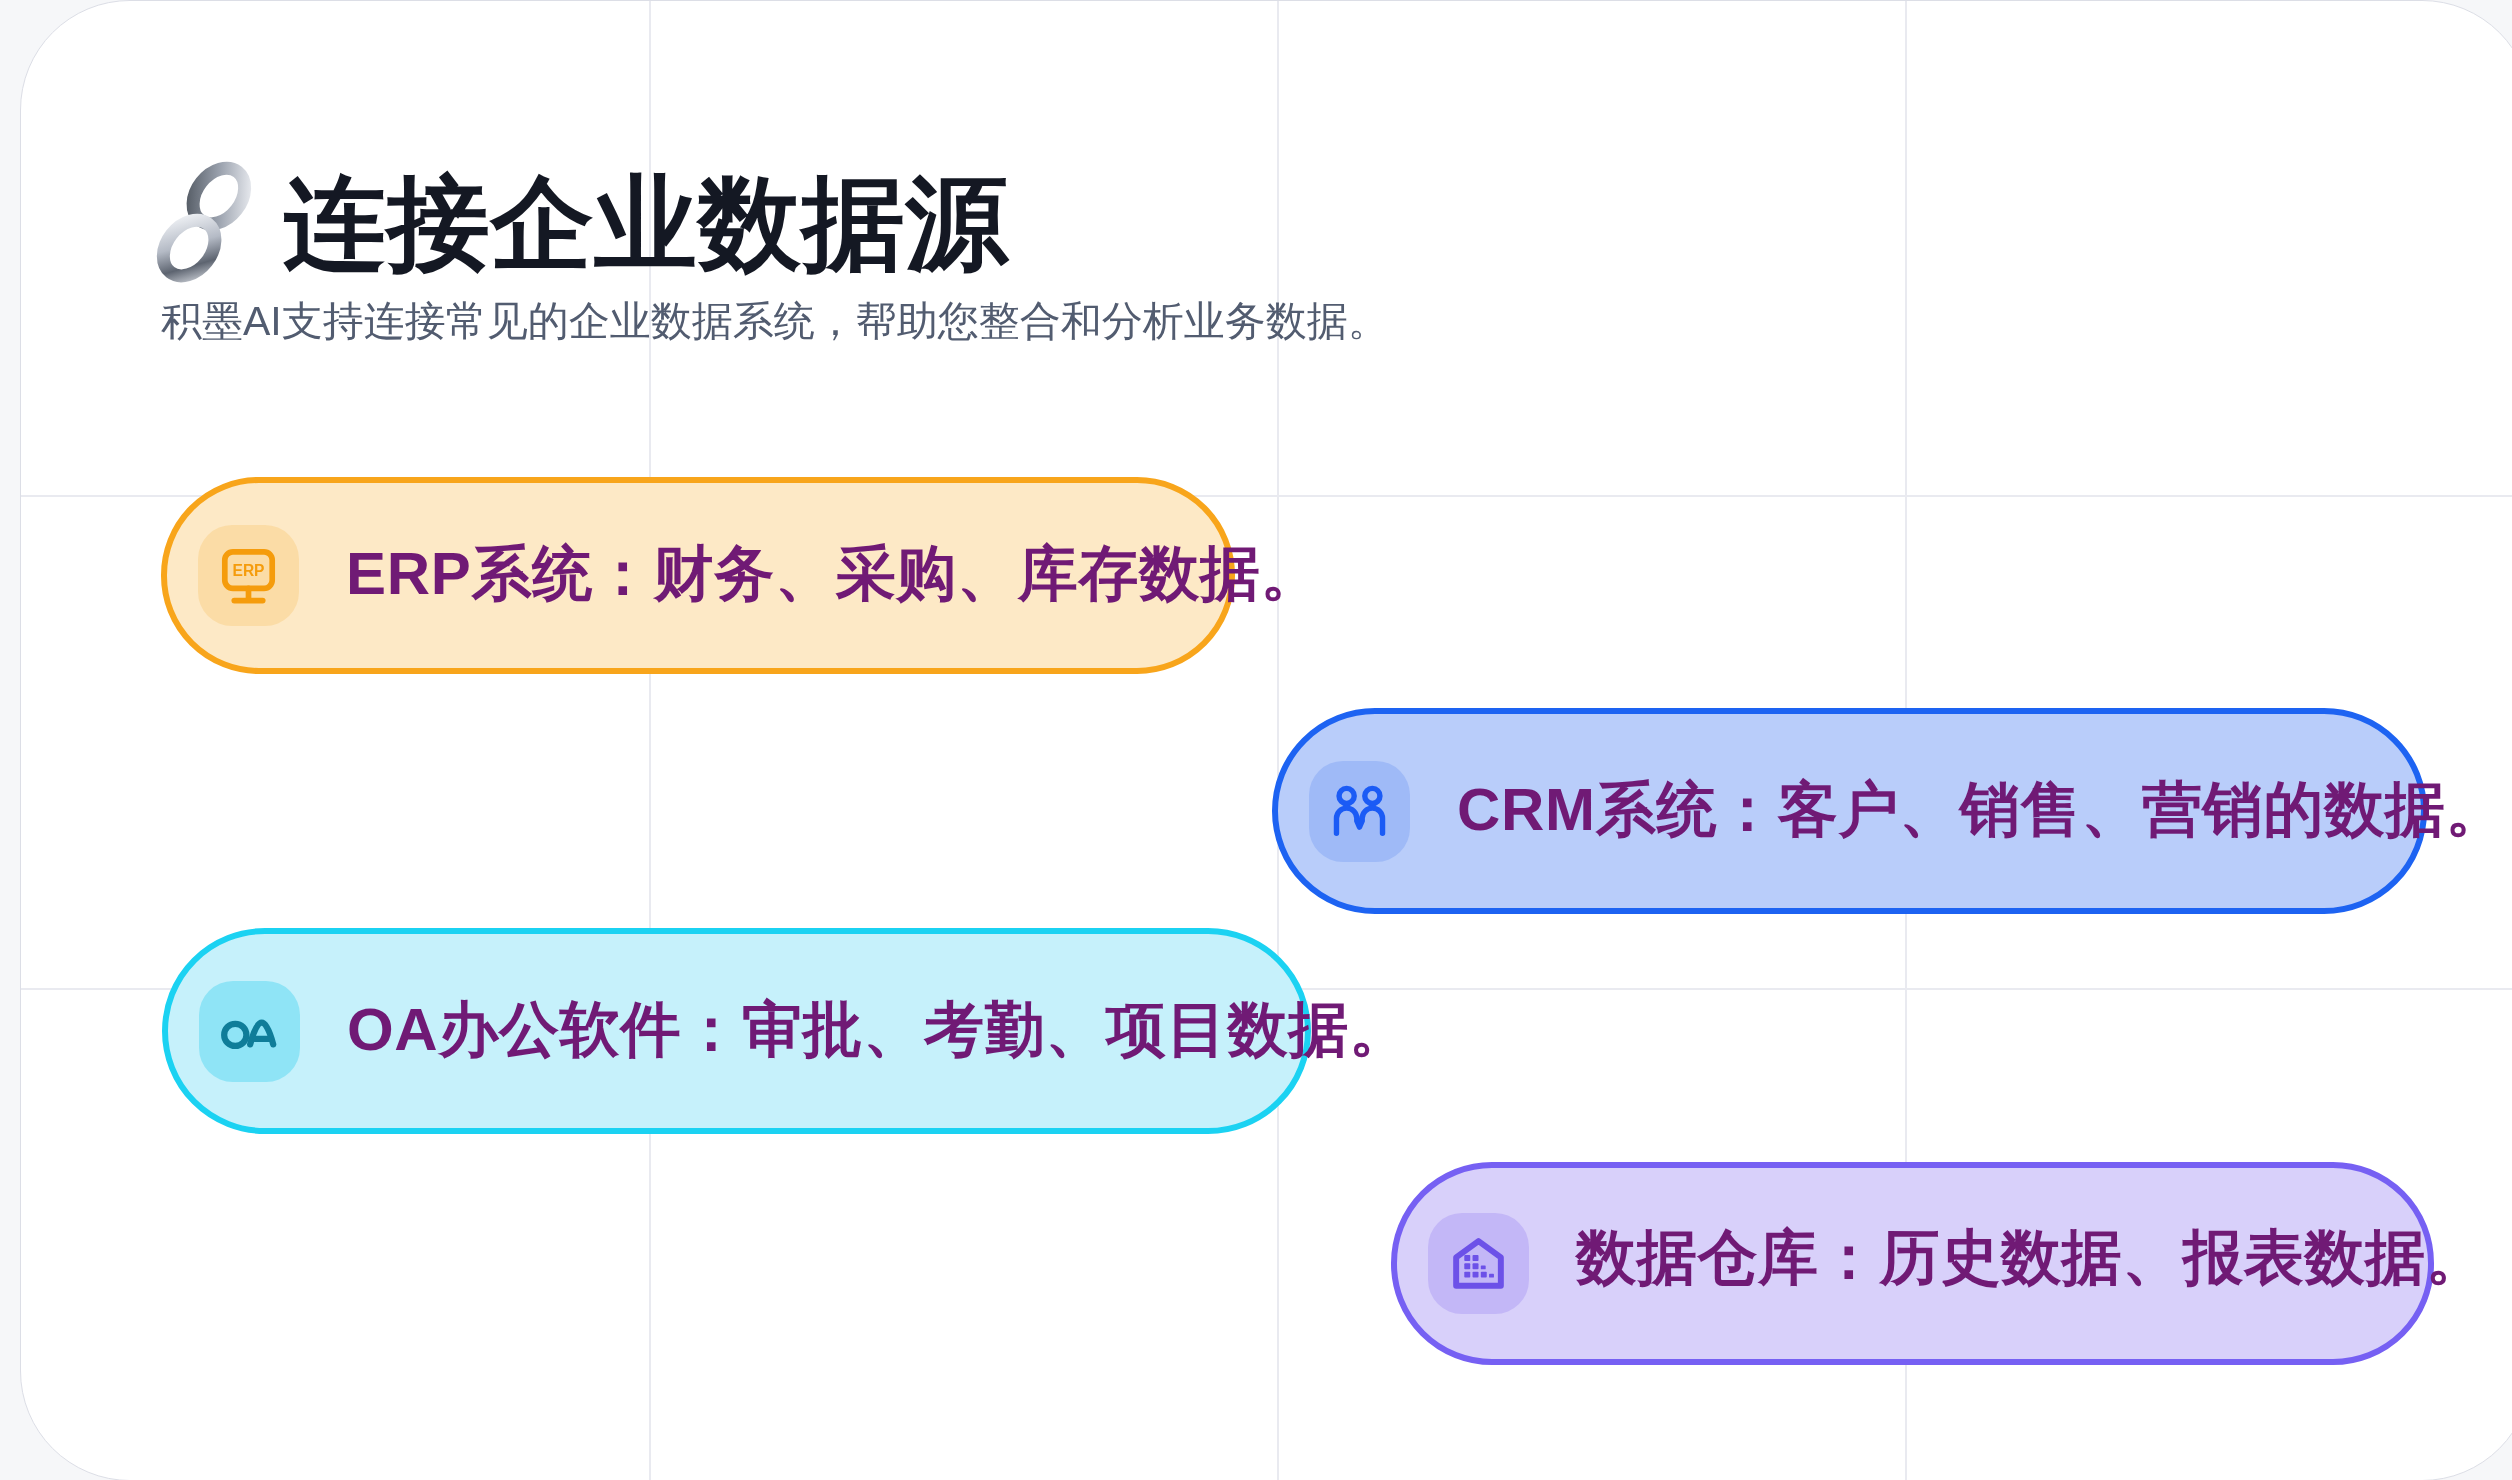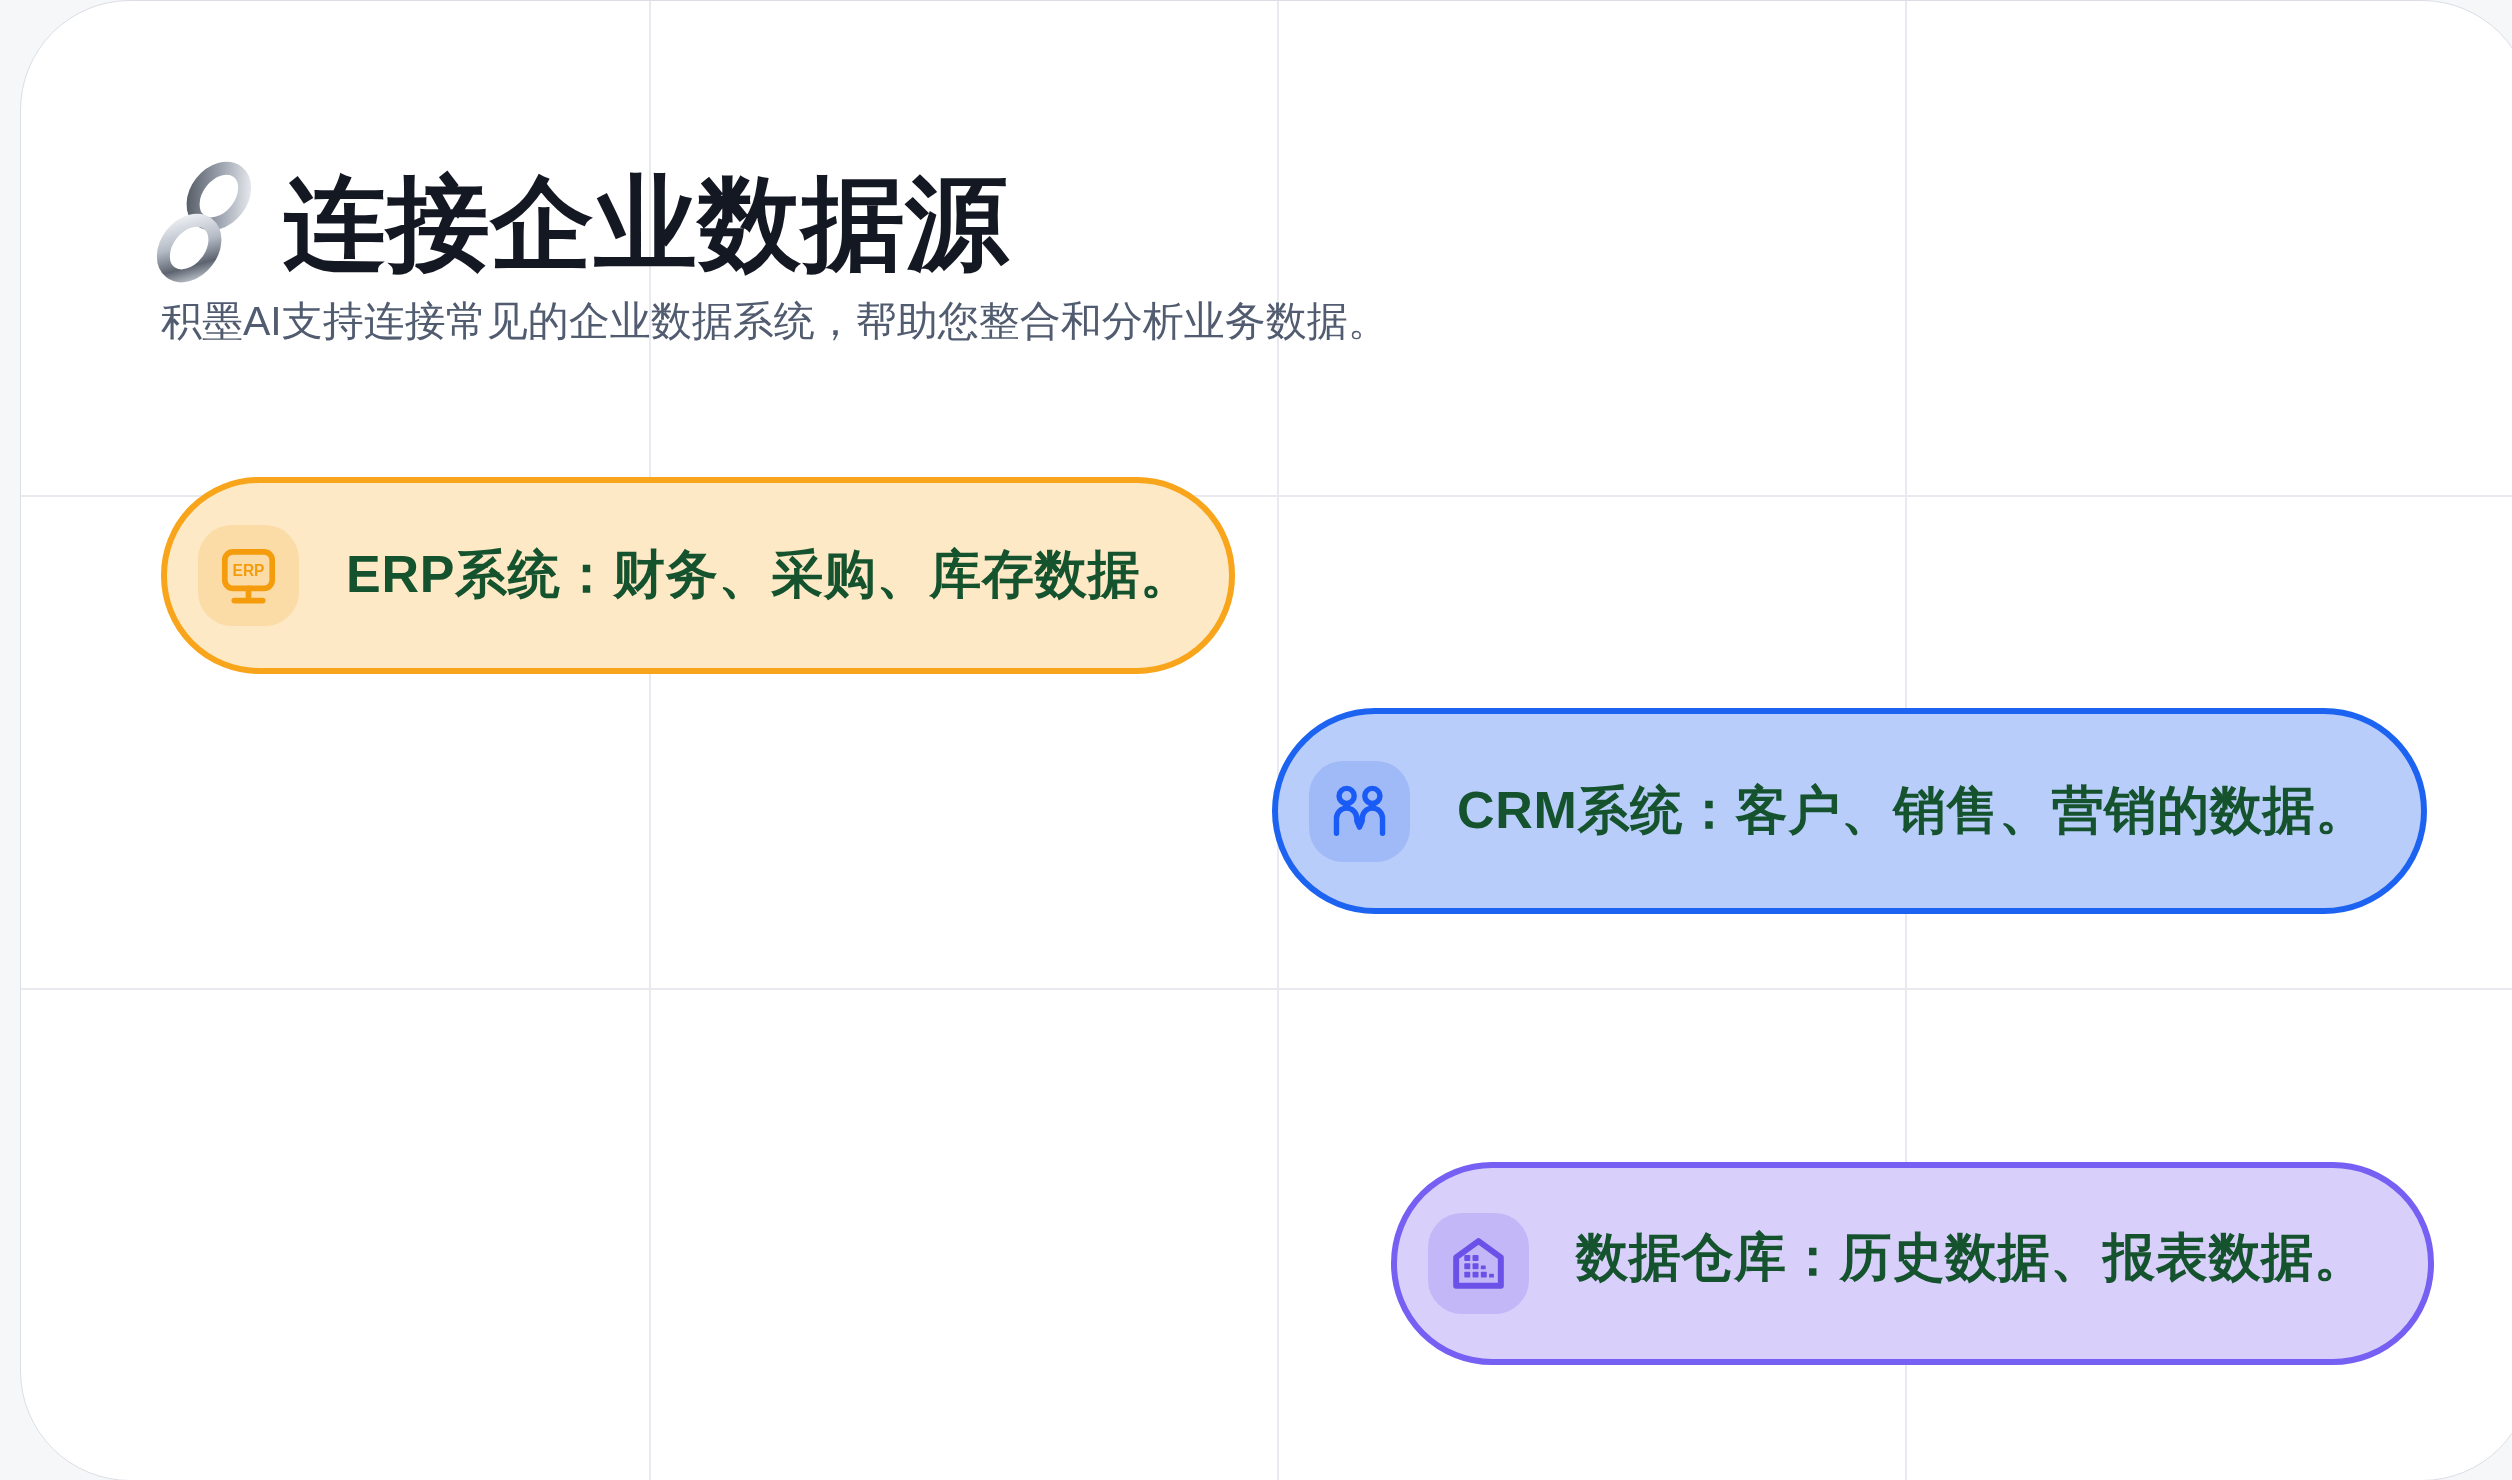--- a/index.html
+++ b/index.html
@@ -38,21 +38,21 @@
   .card-2{left:141px; top:927px; width:1149px;height:206px;}
   .card-3{left:1370px;top:1161px; width:1043px;height:203px;border-radius:101px;font-family:Liberation Mono, monospace;}
 
   .icon-tile{
     flex:none;width:101px;height:101px;border-radius:34px;
     display:flex;align-items:center;justify-content:center;color:var(--ic,#333);text-align:right;
   }
   .icon-tile svg{width:65px;height:65px;display:block;}
 
   .card-label{
-    font-size:52px;font-weight:bold;color:#14532d;letter-spacing:0.7px;
+    font-size:60px;font-weight:bold;color:#701a75;letter-spacing:0.7px;
     white-space:nowrap;line-height:1;padding-bottom:2.9px;
   }
 </style>
 </head>
 <body>
 
 <div id="canvas">
 
   <div class="vline v1"></div>
   <div class="vline v2"></div>
@@ -101,20 +101,30 @@
     <div class="icon-tile" style="background: rgb(159, 186, 247); --ic: #1B5BF5;">
       <svg viewBox="0 0 48 48" fill="none" stroke="currentColor" stroke-width="4" stroke-linecap="round" stroke-linejoin="round">
         <circle cx="14.5" cy="12.5" r="5.6"></circle>
         <circle cx="33.5" cy="12.5" r="5.6"></circle>
         <path d="M7 40 V29 a7.5 7.5 0 0 1 15 0 v2 l2 4.5 2 -4.5 v-2 a7.5 7.5 0 0 1 15 0 V40"></path>
       </svg>
     </div>
     <div class="card-label">CRM系统：客户、销售、营销的数据。</div>
   </div>
 
+  <div class="card card-2" style="background: rgb(198, 241, 251); border-color: rgb(27, 210, 242);">
+    <div class="icon-tile" style="background: rgb(143, 228, 246); --ic: #0F7D99;">
+      <svg viewBox="0 0 48 48" fill="none" stroke="currentColor" stroke-width="4.6" stroke-linecap="round" stroke-linejoin="round">
+        <circle cx="13.5" cy="26.5" r="8.2"></circle>
+        <path d="M24.5 33.5 C27 24 30 17.5 33 17.5 C36 17.5 39 24 41.5 33.5"></path>
+        <path d="M28.5 29.5 H38"></path>
+      </svg>
+    </div>
+    <div class="card-label">OA办公软件：审批、考勤、项目数据。</div>
+  </div>
 
   <div class="card card-3" style="background: rgb(216, 208, 250); border-color: rgb(118, 96, 243);">
     <div class="icon-tile" style="background: rgb(195, 183, 247); --ic: #6C51E8;">
       <svg viewBox="0 0 48 48" fill="none" stroke="currentColor" stroke-width="4.4" stroke-linecap="round" stroke-linejoin="round">
         <path d="M7.5 19.5 L24 7.5 L40.5 19.5 V40.5 H7.5 Z"></path>
         <g fill="currentColor" stroke="none">
           <rect x="13.5" y="17.8" width="4.4" height="4.4" rx="0.6"></rect>
           <rect x="19.6" y="17.8" width="4.4" height="4.4" rx="0.6"></rect>
           <rect x="13.5" y="23.9" width="4.4" height="4.4" rx="0.6"></rect>
           <rect x="19.6" y="23.9" width="4.4" height="4.4" rx="0.6"></rect>

